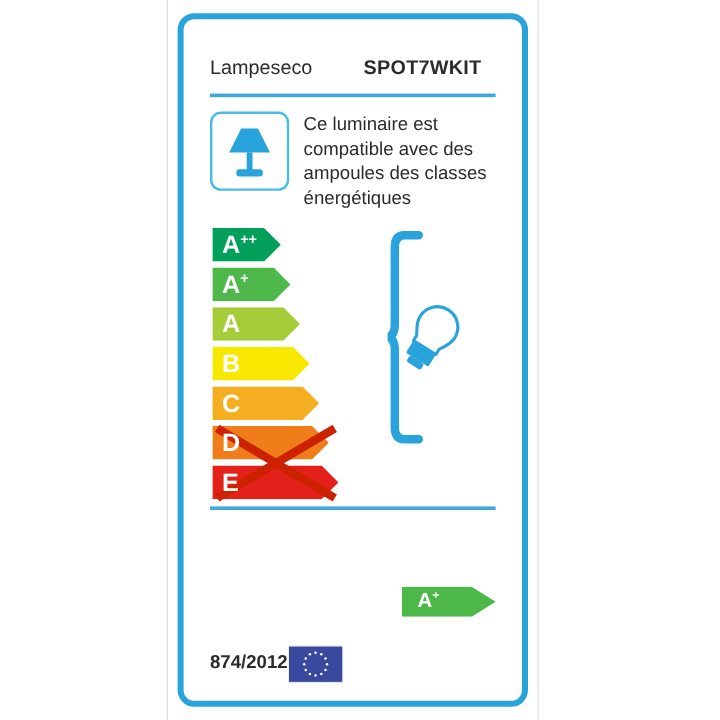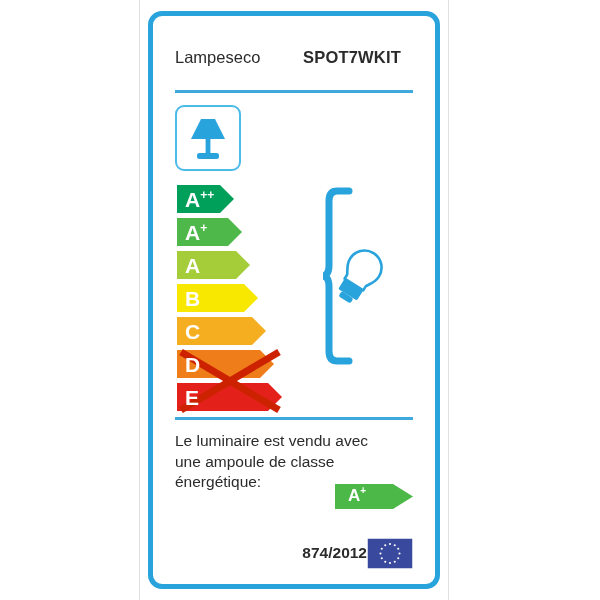--- a/index.html
+++ b/index.html
@@ -45,21 +45,21 @@
     position: absolute;
     left: 0; top: 0; right: 0; bottom: 0;
     padding: 0 22px;
     box-sizing: border-box;
   }
 
   
   #header-row {
     display: flex;
     align-items: baseline;
-    height: 74px;
+    height: 62px;
     padding-top: 32px;
     box-sizing: border-box;
   }
   #brand-name {
     font-size: 16.5px;
     color: #2b2b2b;
     width: 128px;
     flex: 0 0 128px;
   }
   #model-code {
@@ -188,21 +188,21 @@
 
   
   #footer-row {
     position: absolute;
     left: 22px;
     right: 22px;
     bottom: 14px;
     height: 34px;
     display: flex;
     align-items: center;
-    justify-content: flex-end;
+    justify-content: flex-start;
   }
   #regulation-number {
     font-size: 15.5px;
     font-weight: bold;
     color: #2b2b2b;
   }
   #eu-flag {
     width: 46px;
     height: 31px;
   }
@@ -223,20 +223,21 @@
     <div class="divider"></div>
 
     <div id="compat-block">
       <div id="lamp-icon-box">
         <svg width="44" height="46" viewBox="0 0 44 46">
           <path d="M15 4 L29 4 L39 24 L5 24 Z" fill="#29a3dc"></path>
           <rect x="19.6" y="24" width="4.8" height="15" fill="#29a3dc"></rect>
           <rect x="11" y="38" width="22" height="6" rx="2.5" fill="#29a3dc"></rect>
         </svg>
       </div>
+      <div id="compat-text">Ce luminaire est compatible avec des ampoules des classes énergétiques</div>
     </div>
 
     <div id="scale-area">
       <div id="arrow-list">
           <div class="arrow-row">
             <svg width="57" height="28" viewBox="0 0 57 28" style="position:absolute;left:0;top:0;">
               <path d="M0 0 L43 0 L57 14 L43 28 L0 28 Z" fill="#00a05a"></path>
             </svg>
             <span class="arrow-label" style="position: absolute; top: 4px;">A<sup>++</sup></span>
           </div>
@@ -289,21 +290,20 @@
           <path d="M16 2 C26 2 33 10 33 19 C33 26 29 30 27 34 L27 39 L5 39 L5 34 C3 30 -1 26 -1 19 C-1 10 6 2 16 2 Z" fill="none" stroke="#29a3dc" stroke-width="2.6" stroke-linejoin="round"></path>
           <rect x="5" y="39" width="22" height="12" rx="1.5" fill="#29a3dc"></rect>
           <rect x="9" y="51" width="14" height="6" rx="2" fill="#29a3dc"></rect>
         </g>
       </svg>
     </div>
 
     <div class="divider"></div>
 
     <div id="sold-block">
-      <div id="sold-text">Le luminaire est vendu avec une ampoule de classe énergétique:</div>
       <div id="sold-class-badge">
         <svg width="78" height="25" viewBox="0 0 78 25" style="position:absolute;left:0;top:0;">
           <path d="M0 0 L58 0 L78 12.5 L58 25 L0 25 Z" fill="#4cb847"></path>
         </svg>
         <span id="sold-class-label">A<sup>+</sup></span>
       </div>
     </div>
 
     <div id="footer-row">
       <span id="regulation-number">874/2012</span>

